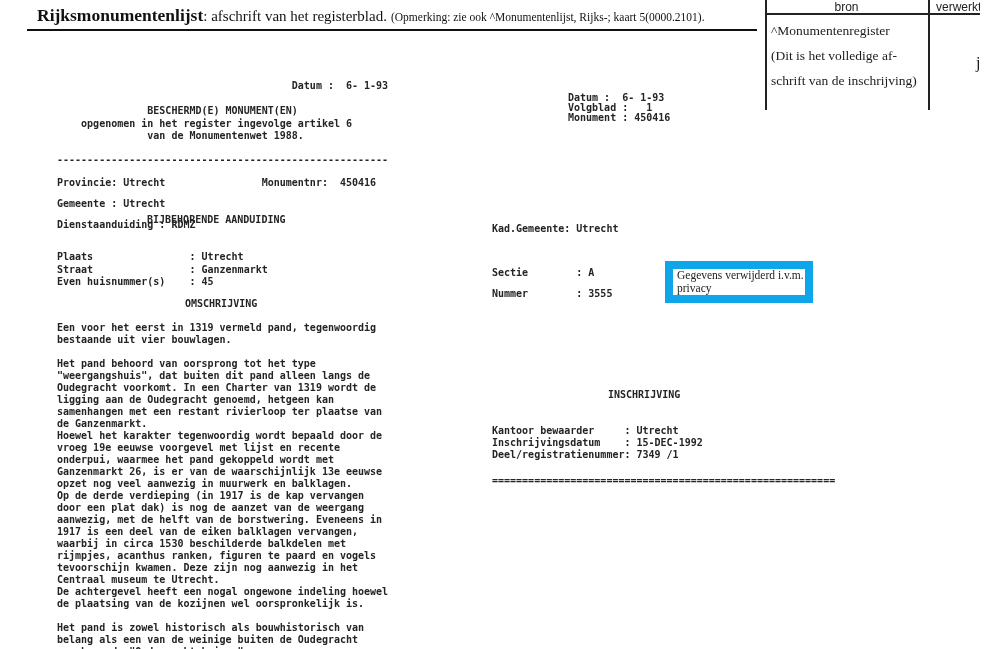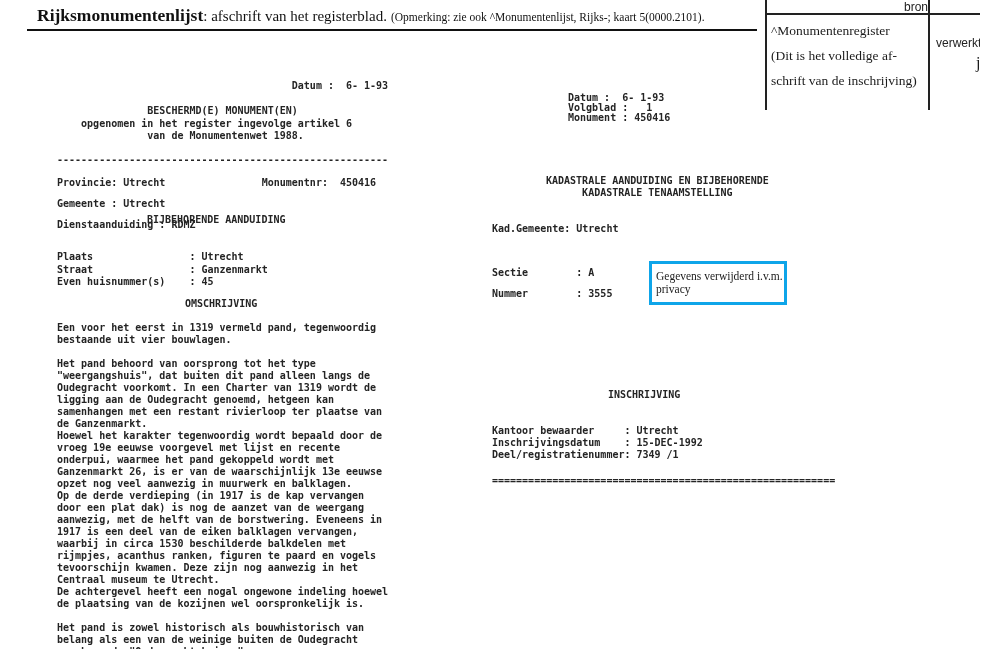--- a/index.html
+++ b/index.html
@@ -19,29 +19,29 @@
   .hdr .t1{font-size:17.5px;font-weight:bold;color:#111;}
   .hdr .t2{font-size:15px;color:#111;}
   .hdr .t3{font-size:11.5px;color:#111;}
   .hdr-rule{position:absolute;left:27px;top:29px;width:730px;height:2px;background:#111;}
 
   
   .vline{position:absolute;top:0;width:2px;height:110px;background:#222;}
   .tbl-hline{position:absolute;left:765px;top:13px;width:235px;height:2px;background:#222;}
   .tbl-col-label{position:absolute;top:0;font-family:"Liberation Sans","DejaVu Sans",sans-serif;
                  font-size:12px;color:#222;}
-  .bron-label{left:765px;width:163px;text-align:right;}
-  .verwerkt-label{left:936px;margin-top:36px;}
+  .bron-label{left:765px;width:163px;text-align:center;}
+  .verwerkt-label{left:936px;}
   .bron-value{position:absolute;left:771px;top:18px;font-size:13.5px;line-height:25px;
               white-space:pre;color:#1b1b1b;}
   .verwerkt-value{position:absolute;left:976px;top:54px;font-size:16px;color:#1b1b1b;}
 
   
-  .privacy{position:absolute;left:649px;top:261px;width:124px;height:26px;
-           border:3px solid #0ea5e9;padding:6px 4px;font-size:11.5px;line-height:13px;
+  .privacy{position:absolute;left:665px;top:261px;width:124px;height:26px;
+           border:8px solid #0ea5e9;padding:0 4px;font-size:11.5px;line-height:13px;
            white-space:pre;color:#1b1b1b;}
 </style>
 </head>
 <body>
 
 <div id="page">
 
   <div class="hdr">
     <span class="t1">Rijksmonumentenlijst</span><span class="t2">: afschrift van het registerblad.</span>
     <span class="t3">(Opmerking: zie ook ^Monumentenlijst, Rijks-; kaart 5(0000.2101).</span>
@@ -99,22 +99,20 @@
 De achtergevel heeft een nogal ongewone indeling hoewel
 de plaatsing van de kozijnen wel oorspronkelijk is.
 
 Het pand is zowel historisch als bouwhistorisch van
 belang als een van de weinige buiten de Oudegracht
 voorkomende "Oudegracht-huizen".</div>
 
   <div class="mono lh10" style="left:568px;top:51px;">Datum :  6- 1-93
 Volgblad :   1
 Monument : 450416</div>
-  <div class="mono" style="left:546px;top:133px;">KADASTRALE AANDUIDING EN BIJBEHORENDE
-      KADASTRALE TENAAMSTELLING</div>
   <div class="mono" style="left:492px;top:181px;">Kad.Gemeente: Utrecht</div>
   <div class="mono lh13" style="left:492px;top:220px;">Sectie        : A
 Nummer        : 3555</div>
   <div class="mono" style="left:608px;top:347px;">INSCHRIJVING</div>
   <div class="mono lh122" style="left:492px;top:383px;">Kantoor bewaarder     : Utrecht
 Inschrijvingsdatum    : 15-DEC-1992
 Deel/registratienummer: 7349 /1</div>
   <div class="mono" style="left:492px;top:433px;">=========================================================</div>
 
   <div class="privacy">Gegevens verwijderd i.v.m.

